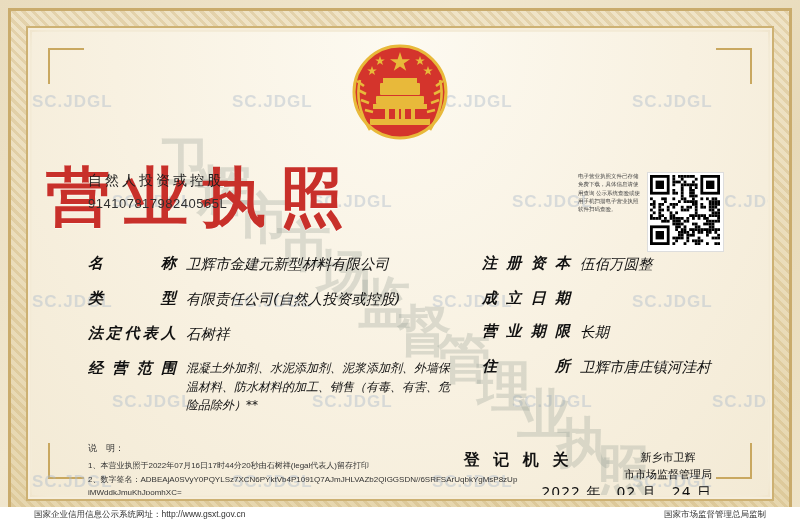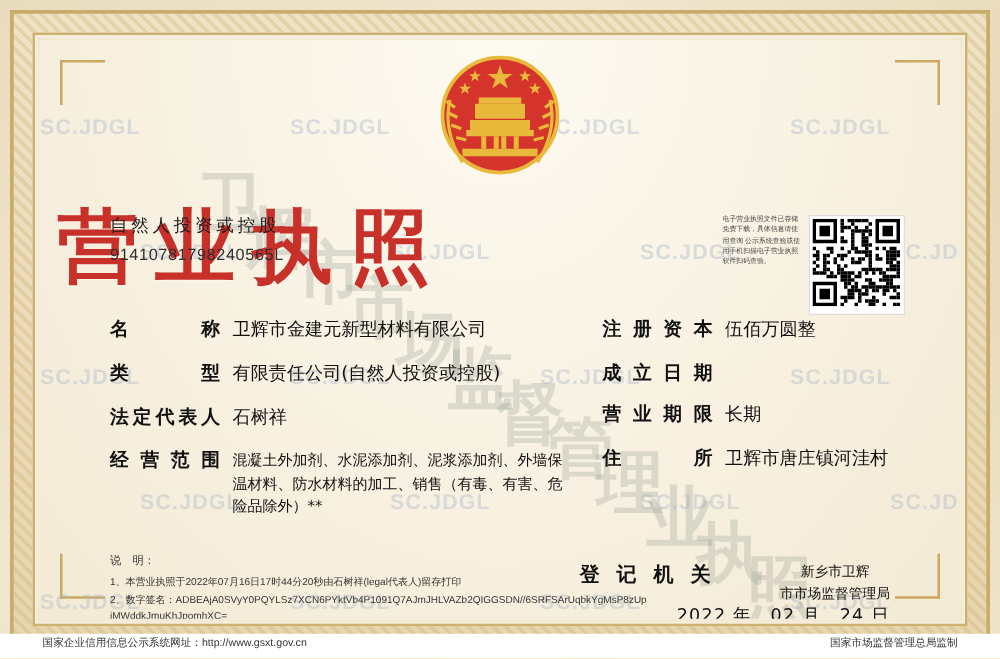--- a/index.html
+++ b/index.html
@@ -166,21 +166,21 @@
   
   .fields {
     position: absolute;
     left: 0; right: 0;
     top: 222px;
     height: 140px;
   }
   .col-left { position: absolute; left: 56px; top: 0; width: 370px; }
   .col-right { position: absolute; left: 450px; top: 0; width: 300px; }
 
-  .row { display: flex; align-items: flex-start; margin-bottom: 14px; }
+  .row { display: flex; align-items: flex-start; margin-bottom: 14px; font-style: italic; }
   .lbl {
     width: 88px;
     flex: none;
     font-size: 15px;
     color: #111;
     font-family: "DejaVu Sans", sans-serif;
     text-align: justify;
     text-align-last: justify;
     font-weight: bold;
     letter-spacing: 0px;

